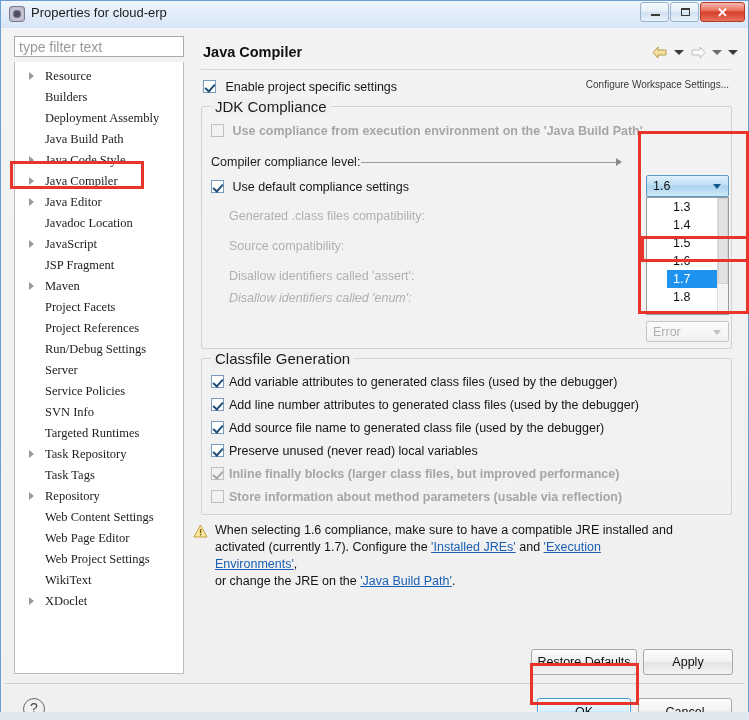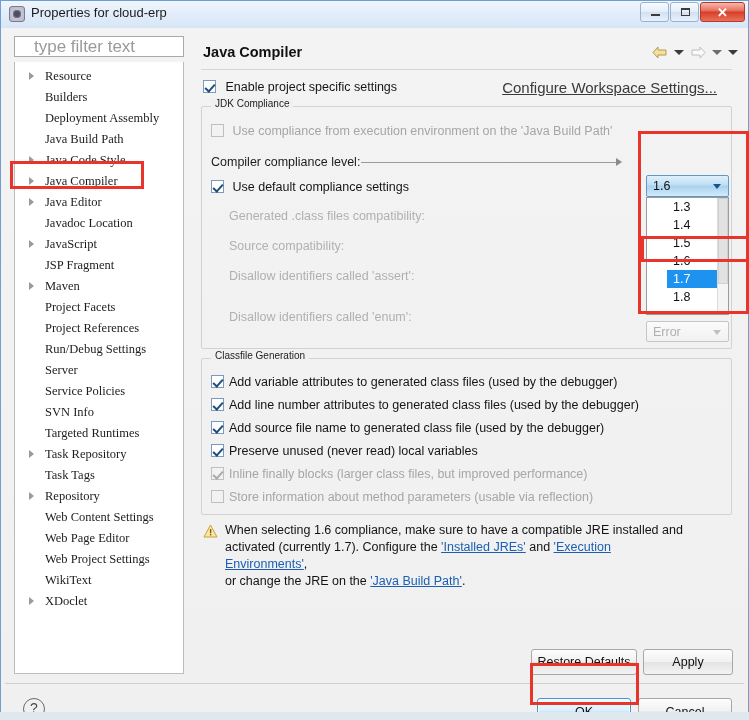--- a/index.html
+++ b/index.html
@@ -84,23 +84,23 @@
     position:absolute; left:0; top:27px; width:747px; height:684px;
     background: linear-gradient(180deg,#f3f3f3 0%, #f0f0f0 100%);
   }
 
   .filter-box {
     position:absolute; left: 13px; top: 8px;
     width: 170px; height: 21px;
     background:#fff;
     border:1px solid #a9a9a9;
     box-sizing:border-box;
-    font-size:17px;
+    font-size:14px;
     color:#9a9a9a;
-    padding: 3px 19px;
+    padding: 3px 4px;
     line-height:14px;
   }
 
   .tree {
     position:absolute; left: 13px; top: 34px;
     width: 170px; height: 612px;
     background:#fff;
     border:1px solid #bcbcbc;
     border-top:none;
     box-sizing:border-box;
@@ -161,34 +161,34 @@
   .cb.checked::after {
     content:"";
     position:absolute; left:3px; top:1px;
     width:4px; height:8px;
     border:solid #1f4e79; border-width: 0 2px 2px 0;
     transform: rotate(42deg);
   }
   .cb.disabled { border-color:#bfbfbf; background:#f2f2f2; }
   .cb.disabled.checked::after { border-color:#a9a9a9; }
   .cb-label { font-size:12.5px; color:#151515; margin-left:5px; }
-  .cb-label.dim { color:#a6a6a6; }
+  .cb-label.dim { color:#a6a6a6;font-weight:bold; }
   .ws-link {
-    position:absolute; right: 16px; top: 2px;
-    font-size:15px; color:#3a3a3a; text-decoration: underline;
+    position:absolute; right: 4px; top: 2px;
+    font-size:10px; color:#3a3a3a; 
     white-space:nowrap;
   }
 
   
   .group { position:absolute; }
   .group-legend {
     position:absolute; left: 10px; top: -8px;
     background: #f0f0f0;
     padding: 0 4px;
-    font-size:10px; color:#1c1c1c;
+    font-size:15px; color:#1c1c1c;
   }
   .group-frame {
     position:absolute; left:0; top:0; right:0; bottom:0;
     border: 1px solid #d2d2d2;
     border-radius: 2px;
     box-sizing:border-box;
   }
 
   .grow { position:absolute; font-size:12.5px; }
   .lbl-dim { color:#b0b0b0; }
@@ -403,21 +403,21 @@
           <div class="arrow-head" style="left:415px; top:52px;"></div>
 
           <div class="grow" style="left:10px; top:74px;">
             <span class="cb checked"></span>
             <span class="cb-label">Use default compliance settings</span>
           </div>
 
           <div class="grow lbl-dim" style="left:28px; top:103px;">Generated .class files compatibility:</div>
           <div class="grow lbl-dim" style="left:28px; top:133px;">Source compatibility:</div>
           <div class="grow lbl-dim" style="left:28px; top:163px;">Disallow identifiers called 'assert':</div>
-          <div class="grow lbl-dim" style="left:28px; top:204px;">Disallow identifiers called 'enum':</div>
+          <div class="grow lbl-dim" style="left:28px; top:185px;font-style:italic;">Disallow identifiers called 'enum':</div>
         </div>
 
         <div class="combo" style="left:453px; top:139px; width:83px; height:22px;">
           <span>1.6</span>
           <span class="dd"></span>
         </div>
 
         <div class="droplist" style="left:453px; top:161px; width:83px; height:118px;">
           <div id="droplist-items">
               <div class="dl-item"><span>1.3</span></div>
@@ -443,21 +443,21 @@
           <div id="classfile-items" style="position:absolute; left:10px; top:14px;">
               <div style="height: 23px;"><span class="cb checked"></span><span class="cb-label">Add variable attributes to generated class files (used by the debugger)</span></div>
               <div style="height: 23px;"><span class="cb checked"></span><span class="cb-label">Add line number attributes to generated class files (used by the debugger)</span></div>
               <div style="height: 23px;"><span class="cb checked"></span><span class="cb-label">Add source file name to generated class file (used by the debugger)</span></div>
               <div style="height: 23px;"><span class="cb checked"></span><span class="cb-label">Preserve unused (never read) local variables</span></div>
               <div style="height: 23px;"><span class="cb checked disabled"></span><span class="cb-label dim">Inline finally blocks (larger class files, but improved performance)</span></div>
               <div style="height: 23px;"><span class="cb disabled"></span><span class="cb-label dim">Store information about method parameters (usable via reflection)</span></div>
             </div>
         </div>
 
-        <div class="warn" style="left:10px; top:486px; width:525px; height:60px;text-decoration:underline;">
+        <div class="warn" style="left:0; top:486px; width:525px; height:60px;text-decoration:underline;">
           <span class="warn-icon">
             <svg width="15" height="14" viewBox="0 0 15 14">
                 <path d="M7.5 1 L14 13 L1 13 Z" fill="#fbe6a2" stroke="#c8a33a" stroke-width="1"></path>
                 <rect x="6.9" y="5" width="1.4" height="4.2" fill="#7a6413"></rect>
                 <rect x="6.9" y="10" width="1.4" height="1.4" fill="#7a6413"></rect>
               </svg>
           </span>
           <div class="warn-text">
             <span>When selecting 1.6 compliance, make sure to have a compatible JRE installed and</span><br>
             <span>activated (currently 1.7). Configure the </span><a href="#">'Installed JREs'</a><span> and </span><a href="#">'Execution Environments'</a><span>,</span><br>

